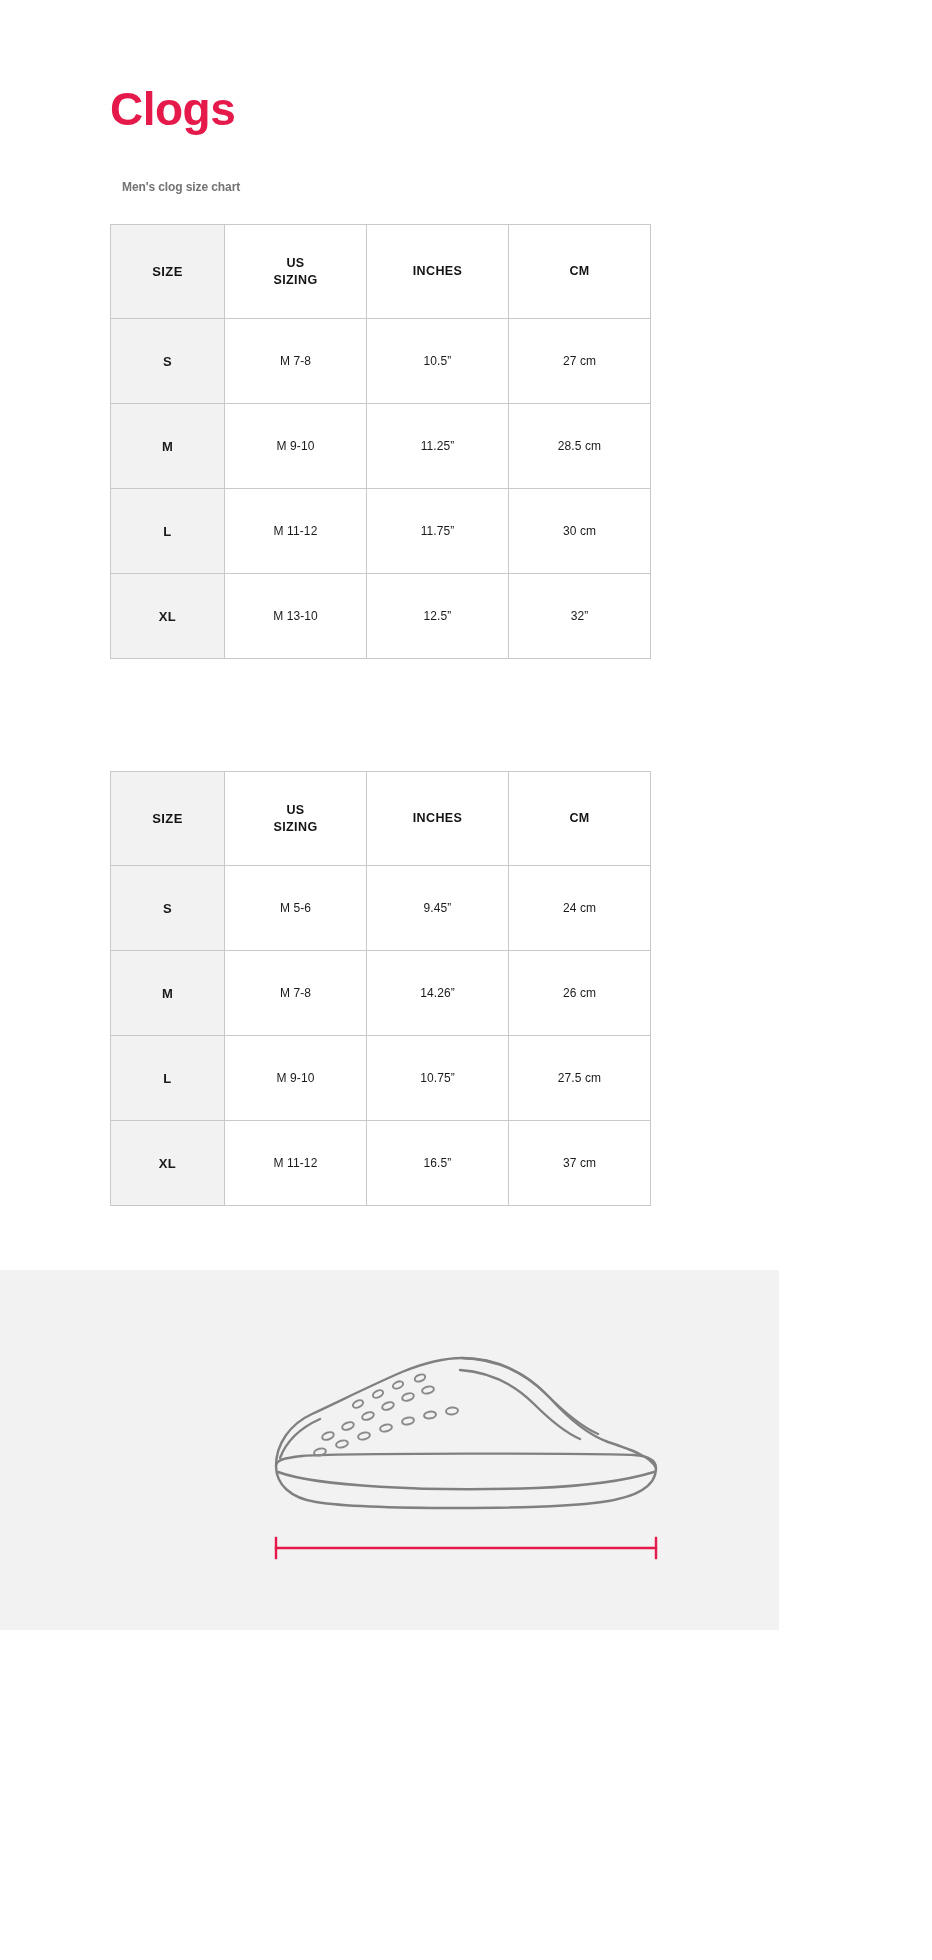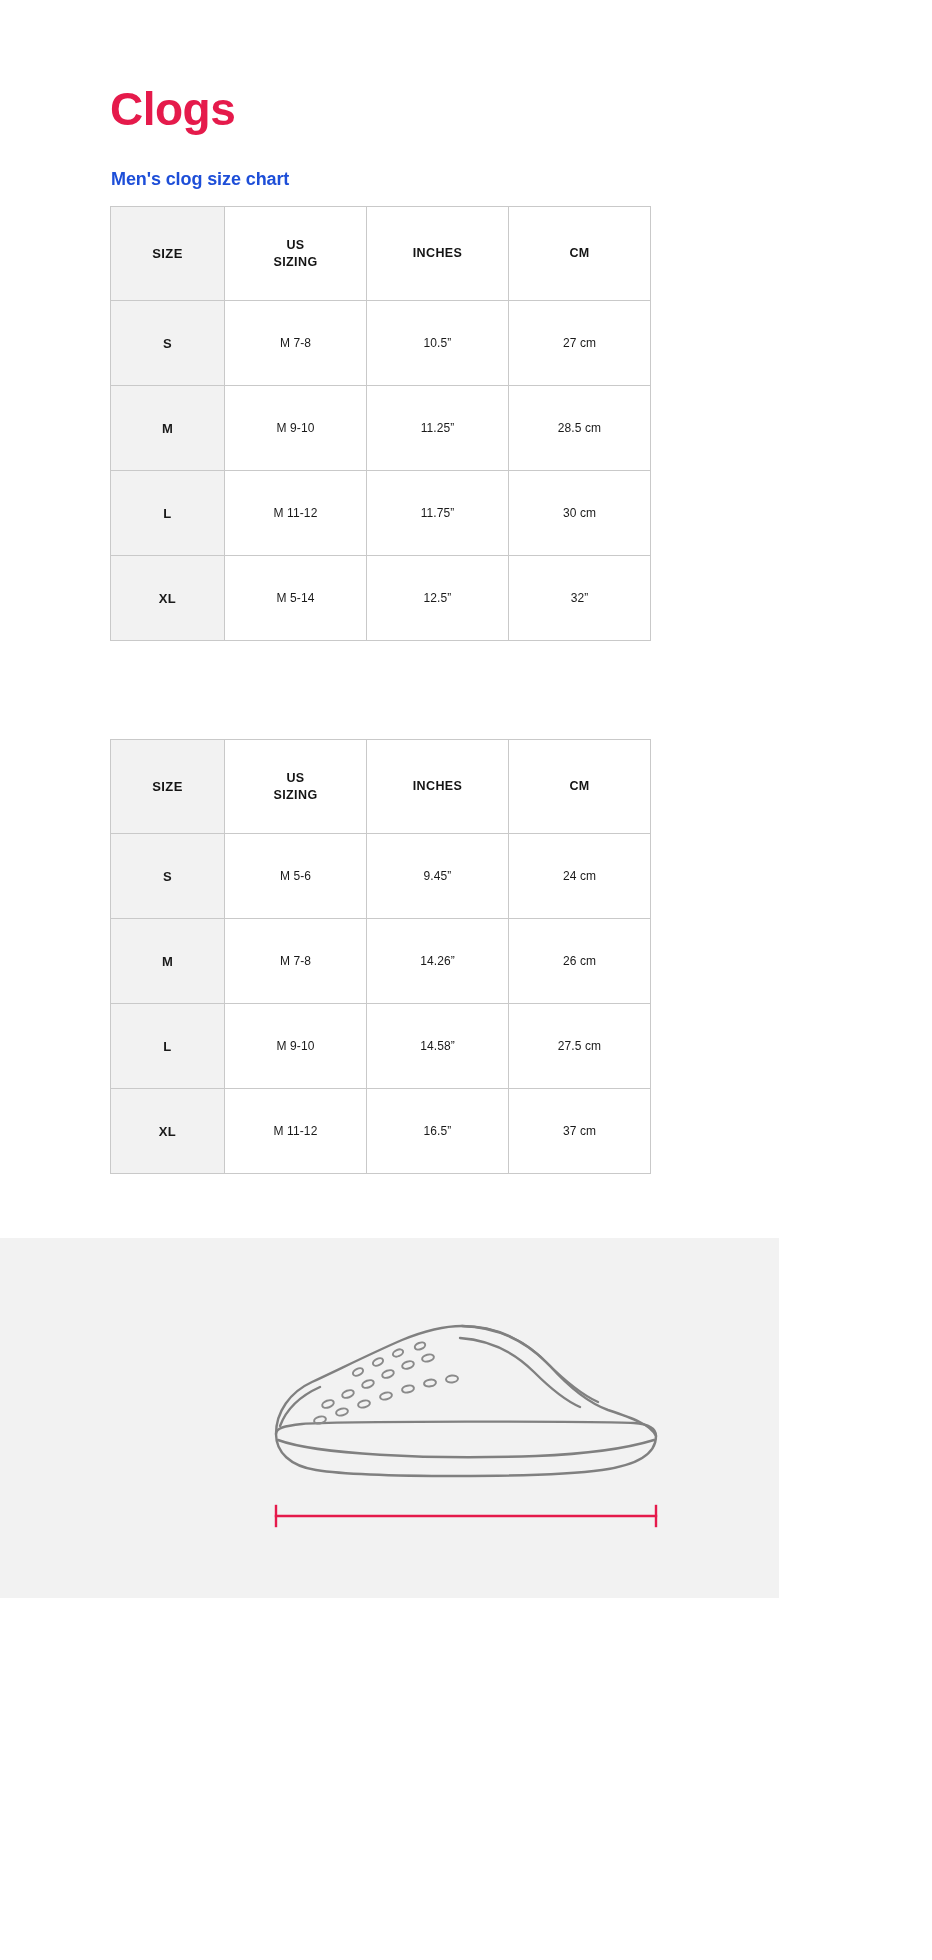--- a/index.html
+++ b/index.html
@@ -35,35 +35,35 @@
     padding-top: 86px;
     font-size: 46px;
     line-height: 1.0;
     font-weight: 700;
     letter-spacing: -0.5px;
     color: #E51A4B;
   }
 
   
   .section-heading {
-    font-size: 18px;
+    font-size: 12px;
     font-weight: 700;
-    color: #1d4ed8;
+    color: #737373;
     letter-spacing: -0.1px;
-    margin: 1px;
+    margin: 12px;
   }
   .section-heading.first { padding-top: 36px; }
   .section-heading.second { padding-top: 0; }
 
   
   .size-table {
     width: 540px;
     border-collapse: collapse;
     table-layout: fixed;
-    margin-top: 16px;
+    margin-top: 30px;
     border: 1px solid #c9c9c9;
   }
   .size-table col.c-size    { width: 114px; }
   .size-table col.c-us      { width: 142px; }
   .size-table col.c-inches  { width: 142px; }
   .size-table col.c-cm      { width: 142px; }
 
   .size-table th,
   .size-table td {
     border: 1px solid #c9c9c9;
@@ -169,21 +169,21 @@
           <td>28.5 cm</td>
         </tr>
         <tr>
           <td class="col-size">L</td>
           <td>M 11-12</td>
           <td>11.75”</td>
           <td>30 cm</td>
         </tr>
         <tr>
           <td class="col-size">XL</td>
-          <td>M 5-14</td>
+          <td>M 13-10</td>
           <td>12.5”</td>
           <td>32”</td>
         </tr>
       </tbody>
     </table>
 
     <div class="table-gap"></div>
 
 
     <table class="size-table">
@@ -219,21 +219,21 @@
         </tr>
         <tr>
           <td class="col-size">M</td>
           <td>M 7-8</td>
           <td>14.26”</td>
           <td>26 cm</td>
         </tr>
         <tr>
           <td class="col-size">L</td>
           <td>M 9-10</td>
-          <td>14.58”</td>
+          <td>10.75”</td>
           <td>27.5 cm</td>
         </tr>
         <tr>
           <td class="col-size">XL</td>
           <td>M 11-12</td>
           <td>16.5”</td>
           <td>37 cm</td>
         </tr>
       </tbody>
     </table>

